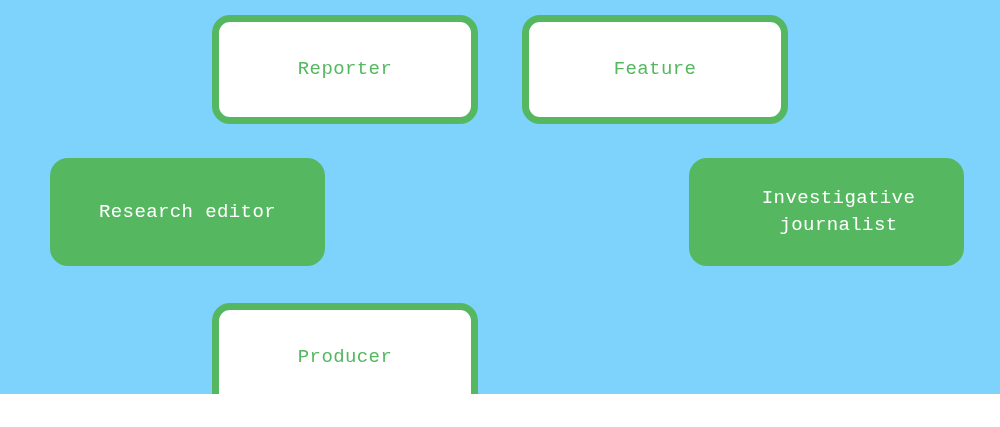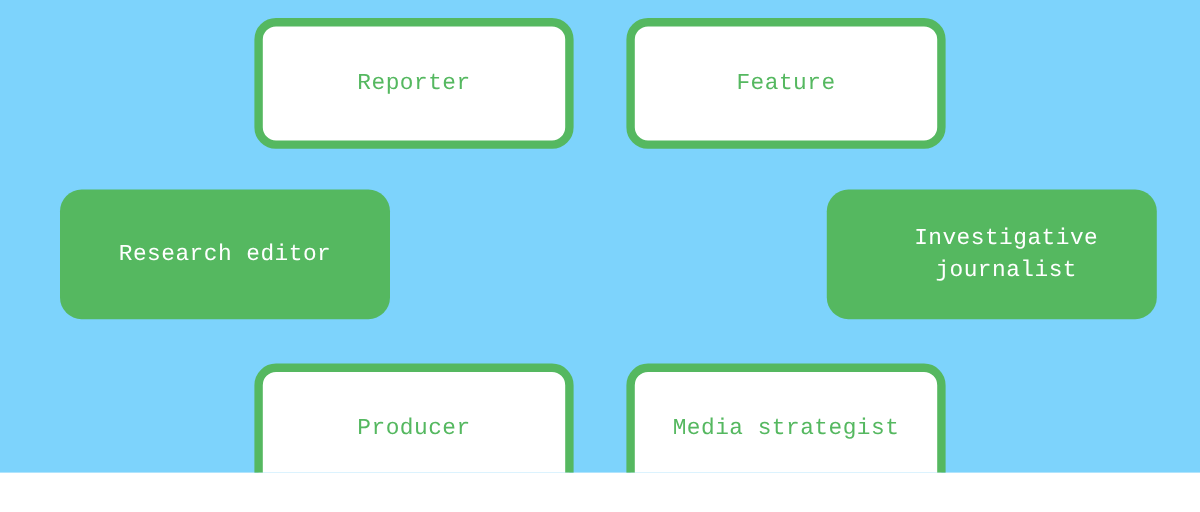--- a/index.html
+++ b/index.html
@@ -67,17 +67,14 @@
 
 
   <div class="node filled pos-investigative">
     <span class="label">Investigative journalist</span>
   </div>
 
   <div class="node outline pos-research">
     <span class="label">Producer</span>
   </div>
 
-  <div class="node outline pos-media">
-    <span class="label">Media strategist</span>
-  </div>
 
 </div>
 
 </body></html>

